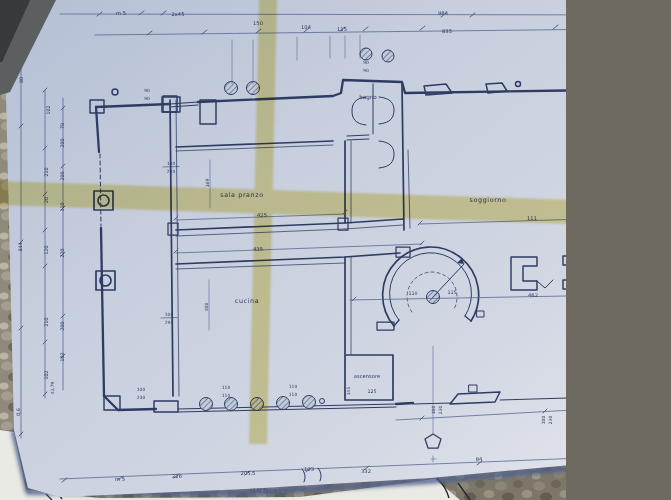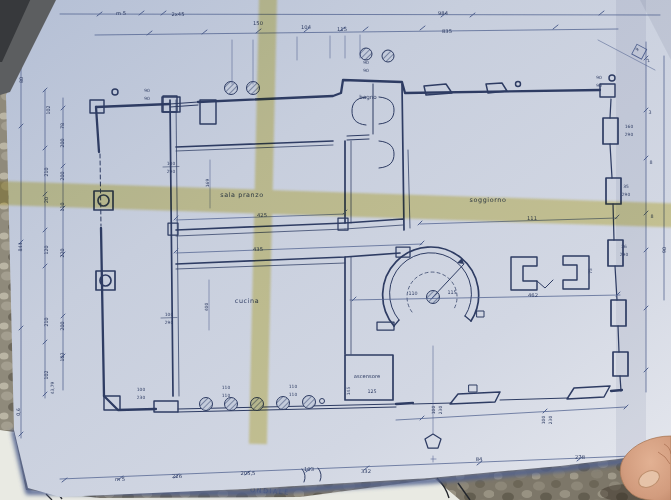--- a/index.html
+++ b/index.html
@@ -1,16 +1,16 @@
 <!DOCTYPE html>
 <html><head>
 <meta charset="utf-8">
 <style>
   html,body{margin:0;padding:0;background:#6e6a60;}
-  #canvas{position:relative;width:671px;height:500px;overflow:hidden;font-family:"DejaVu Sans",sans-serif;}
+  #canvas{position:relative;width:566px;height:500px;overflow:hidden;font-family:"DejaVu Sans",sans-serif;}
   svg{display:block}
   .k{stroke:#2e3c63;fill:none;stroke-linecap:round;stroke-linejoin:round}
   .kl{stroke:#50618f;fill:none;stroke-linecap:round}
   .w05{stroke-width:.55}.w07{stroke-width:.75}.w1{stroke-width:1}.w12{stroke-width:1.25}
   .w14{stroke-width:1.45}.w16{stroke-width:1.7}.w2{stroke-width:2.3}
   .t{fill:#2e3c63;font-family:"DejaVu Sans",sans-serif}
   .s44{font-size:4.4px}.s46{font-size:4.8px}.s5{font-size:5.2px}.s55{font-size:5.6px}.s6{font-size:6.4px;letter-spacing:.6px}
   .mid{text-anchor:middle}
   .dash{stroke-dasharray:4 3}
   .dash2{stroke-dasharray:3 3}

